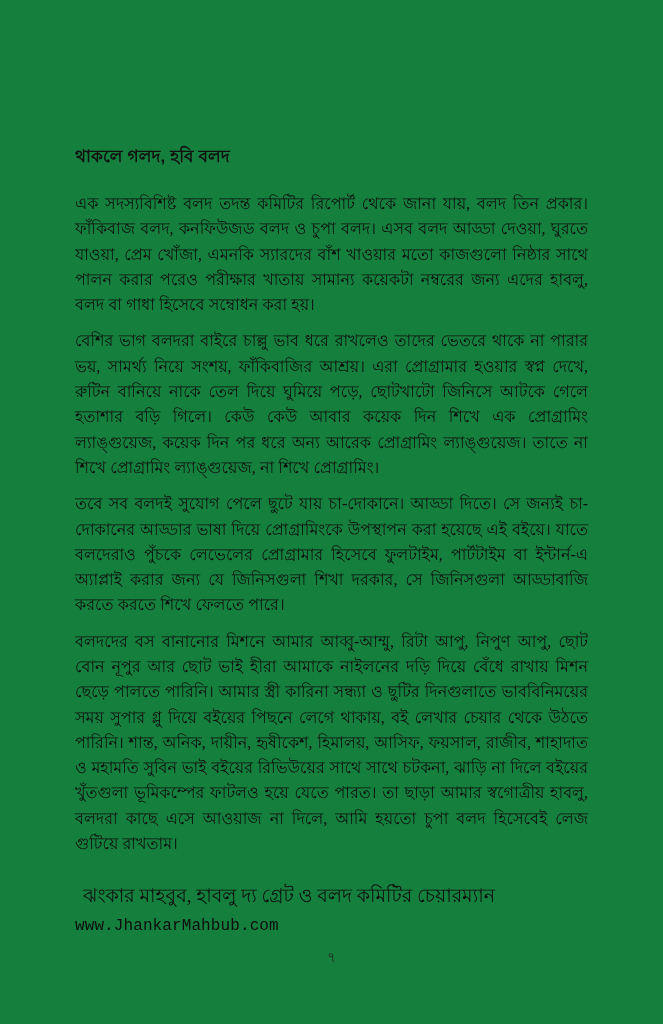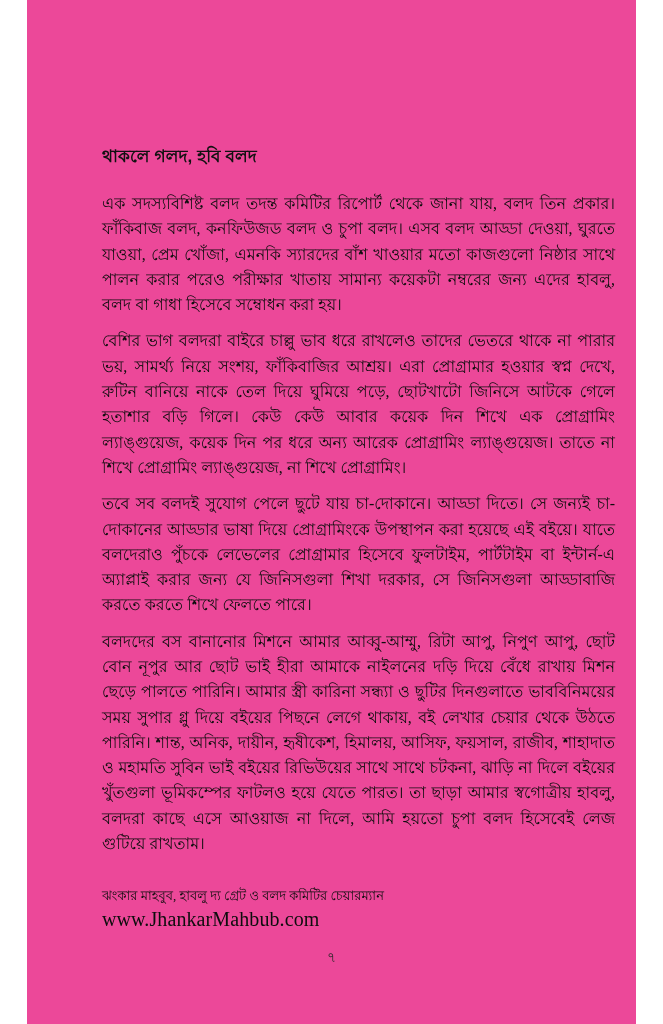--- a/index.html
+++ b/index.html
@@ -9,24 +9,24 @@
     background: #ffffff;
   }
   body {
     font-family: "Liberation Serif", "DejaVu Serif", serif;
     color: #000000;
     -webkit-font-smoothing: antialiased;
   }
 
   .page {
     position: relative;
-    width: 609px;
+    width: 663px;
     height: 1024px;
     margin: 0 auto;
-    background: #ec4899;
+    background: #15803d;
     overflow: hidden;
     box-sizing: border-box;
   }
 
   
   .content {
     position: absolute;
     left: 75px;
     top: 146px;
     width: 513px;
@@ -58,30 +58,30 @@
   .body-paragraph:last-of-type {
     margin-bottom: 8px;
   }
 
   .signature-block {
     margin-top: 29px;
   }
 
   .signature-line {
     font-family: "Liberation Serif", "DejaVu Serif", serif;
-    font-size: 13px;
+    font-size: 19px;
     line-height: 22px;
-    margin: 0;
+    margin: 8px;
     color: #0d0d0d;
     text-align: left;
   }
 
   .author-url {
-    font-family: Liberation Serif, serif;
-    font-size: 20px;
+    font-family: Liberation Mono, monospace;
+    font-size: 16px;
     line-height: 23px;
     margin: 1px 0 0 0;
     color: #0d0d0d;
     text-align: left;
     letter-spacing: 0.1px;
   }
 
   .page-number {
     position: absolute;
     left: 0;

